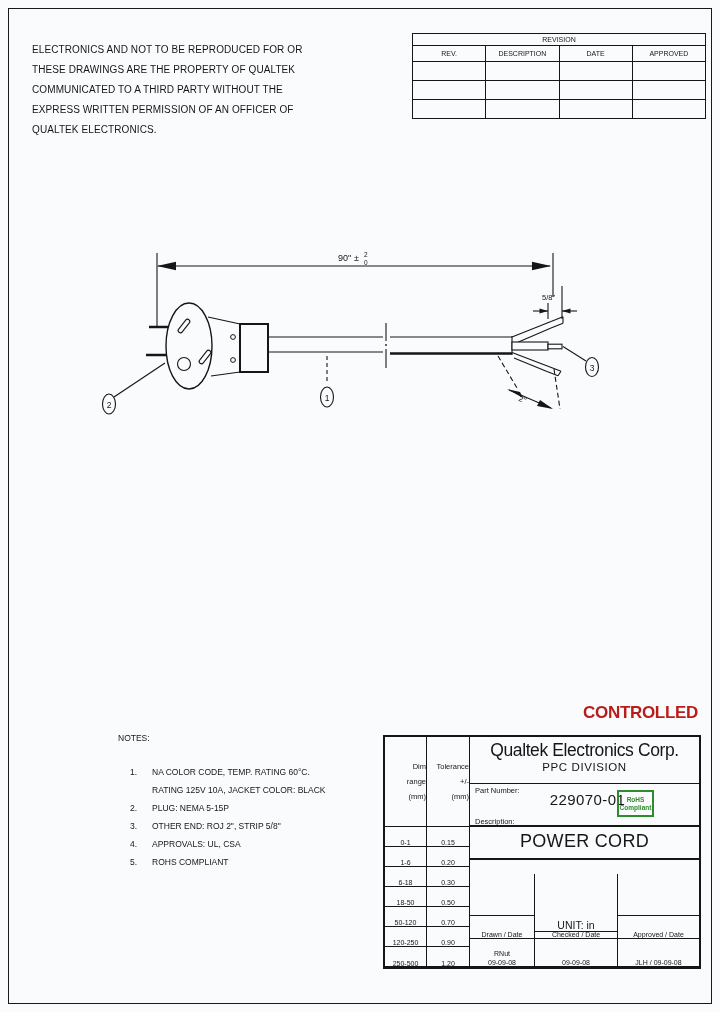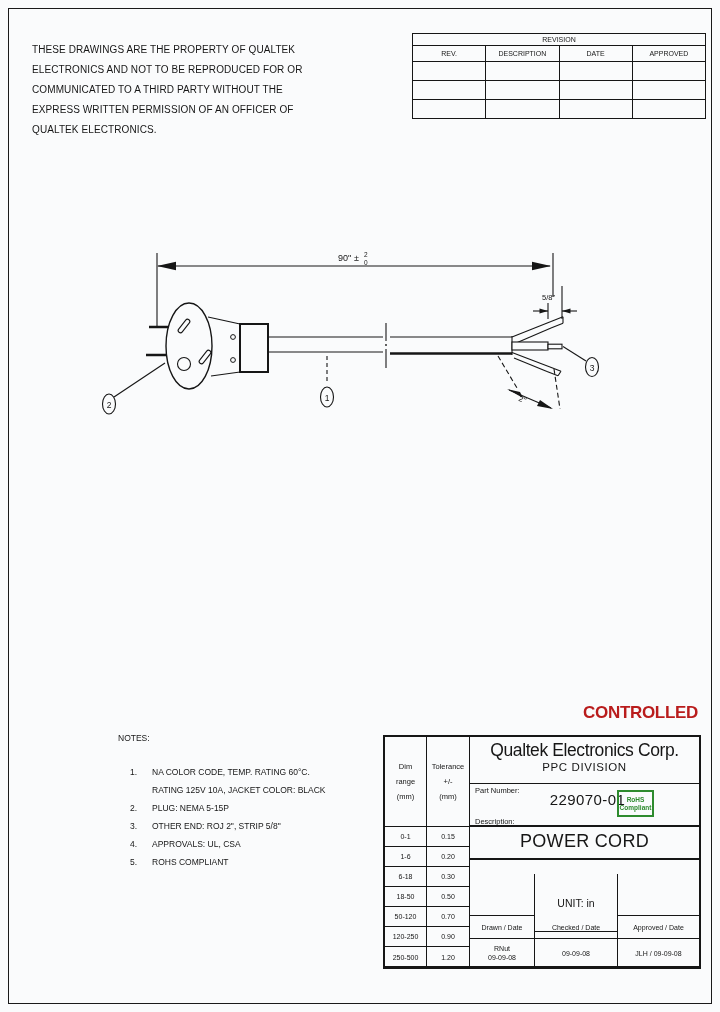--- a/index.html
+++ b/index.html
@@ -27,21 +27,21 @@
   .notes{position:absolute;left:118px;top:733px;width:260px;font-size:8.5px;}
   .notes-title{margin-bottom:20px;}
   .note-item{display:flex;align-items:flex-start;}
   .note-num{width:22px;flex:0 0 22px;padding-left:12px;line-height:18px;}
   .note-lines{line-height:18px;}
   
   .title-block{position:absolute;left:383px;top:735px;width:318px;height:234px;
         border:2px solid #161616;border-bottom-width:3px;box-sizing:border-box;background:#fafbfc;}
   .tb-cell{position:absolute;box-sizing:border-box;border-color:#161616;border-style:solid;border-width:0;}
   .br{border-right-width:1px;} .bb{border-bottom-width:1px;} .bb2{border-bottom-width:2px;}
-  .cell-center{display:flex;align-items:center;justify-content:center;text-align:center;}
+  .cell-center{display:flex;align-items:flex-end;justify-content:center;text-align:center;}
   .tol-head{flex-direction:column;font-size:7.5px;line-height:15px;}
   .tol-cell{font-size:7px;}
   .company-name{position:absolute;left:0;right:0;top:3px;text-align:center;
         font-size:17.5px;font-weight:500;letter-spacing:-0.4px;}
   .division{position:absolute;left:0;right:0;top:24px;text-align:center;
         font-size:11.5px;letter-spacing:0.6px;}
   .small-label{position:absolute;left:5px;top:4px;font-size:7.5px;}
   .part-number{position:absolute;left:55px;top:9px;width:125px;text-align:center;
         font-size:15px;letter-spacing:0.4px;}
   .rohs-badge{position:absolute;left:147px;top:8px;width:37px;height:27px;
@@ -53,22 +53,22 @@
   .sign-h{font-size:7px;}
   .sign-v{font-size:7px;line-height:9px;text-align:center;}
 </style>
 </head>
 <body>
 
 <div class="page">
   <div class="sheet-border"></div>
 
   <div class="disclaimer">
+    <div>ELECTRONICS AND NOT TO BE REPRODUCED FOR OR</div>
     <div>THESE DRAWINGS ARE THE PROPERTY OF QUALTEK</div>
-    <div>ELECTRONICS AND NOT TO BE REPRODUCED FOR OR</div>
     <div>COMMUNICATED TO A THIRD PARTY WITHOUT THE</div>
     <div>EXPRESS WRITTEN PERMISSION OF AN OFFICER OF</div>
     <div>QUALTEK ELECTRONICS.</div>
   </div>
 
   <table class="rev-table">
     <tbody>
         <tr>
           <td class="rt-title" colspan="4">REVISION</td>
         </tr>

